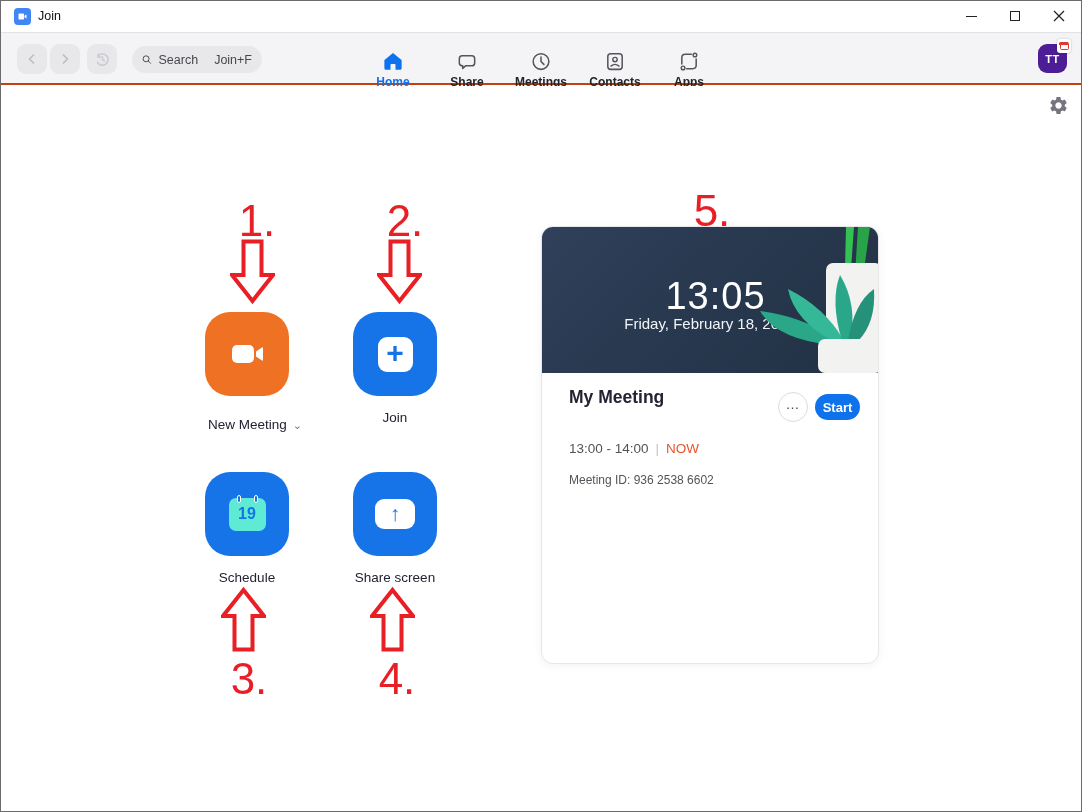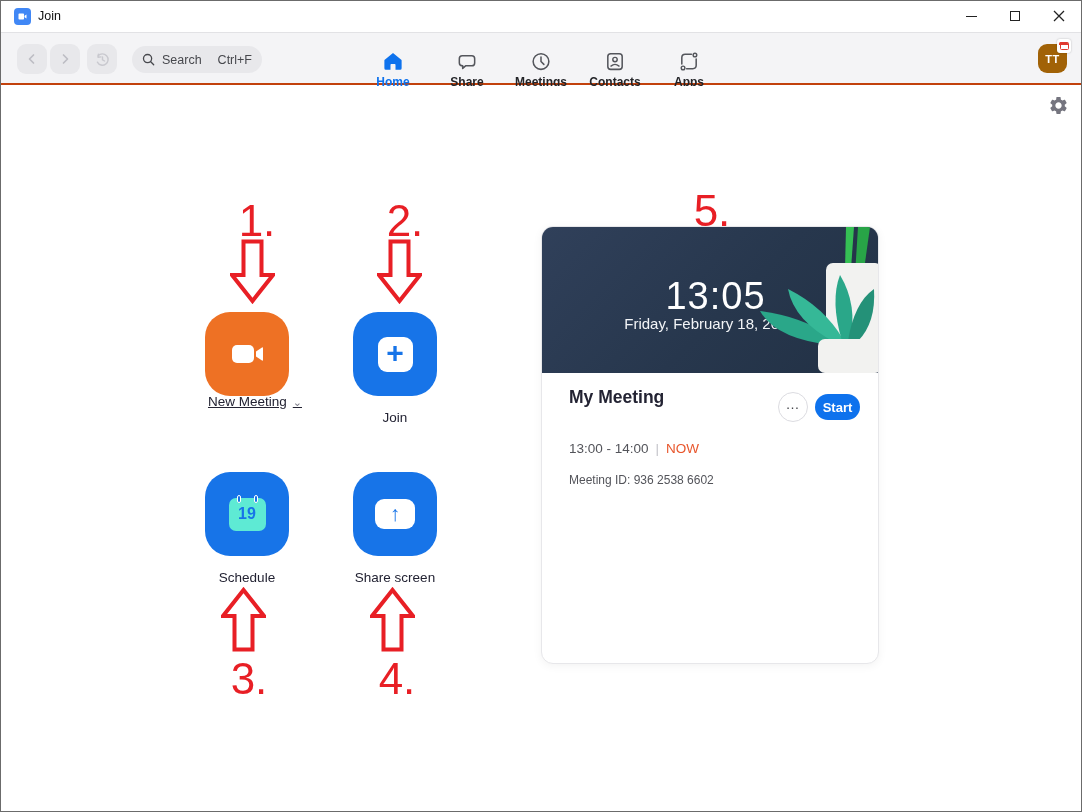--- a/index.html
+++ b/index.html
@@ -24,21 +24,21 @@
     display:flex; align-items:center; justify-content:center; }
   .nav-btn.back { left:16px; } .nav-btn.fwd { left:49px; } .nav-btn.hist { left:86px; }
   .search-pill { position:absolute; left:131px; top:13px; width:130px; height:27px; border-radius:14px;
     background:#e8e8eb; display:flex; align-items:center; padding:0 10px; gap:7px; }
   .search-text { font-size:12.5px; color:#47484d; }
   .search-shortcut { font-size:12.5px; color:#47484d; margin-left:9px; }
   .tabs { position:absolute; left:50%; transform:translateX(-50%); top:14px; height:46px; display:flex; gap:17px;font-weight:bold; }
   .tab { width:57px; display:flex; flex-direction:column; align-items:center; justify-content:flex-start; padding-top:3px; gap:2px; cursor:default; }
   .tab .tab-label { font-size:12px; color:#232428; }
   .tab.active .tab-label { color:#0e72ed; }
-  .avatar { position:absolute; right:14px; top:11px; width:29px; height:29px; border-radius:9px; background:#a16207;
+  .avatar { position:absolute; right:14px; top:11px; width:29px; height:29px; border-radius:9px; background:#4c1d95;
     display:flex; align-items:center; justify-content:center; color:#fff; font-size:11px; font-weight:bold; letter-spacing:.5px; }
   .avatar-badge { position:absolute; right:-4px; top:-5px; width:14px; height:14px; background:#fff; border-radius:3px;
     display:flex; align-items:center; justify-content:center; box-shadow:0 0 2px rgba(0,0,0,.25); }
   .cal-badge { width:9px; height:8px; border:1.2px solid #e0392f; border-radius:1.5px; position:relative; }
   .cal-badge:before { content:""; position:absolute; left:-1.2px; top:-1.2px; width:9px; height:3px; background:#e0392f; border-radius:1.5px 1.5px 0 0; }
   
   .content { position:absolute; left:0; top:85px; width:100%; height:727px; background:#fff; }
   .gear { position:absolute; left:1047px; top:94px; width:21px; height:21px; }
   
   .tile { position:absolute; width:84px; height:84px; border-radius:25px; display:flex; align-items:center; justify-content:center; cursor:default; }
@@ -117,21 +117,21 @@
         <path d="M4.6 3.4 L4.3 6.6 L7.4 6.2" stroke="#c9c9cf" stroke-width="1.5" fill="none" stroke-linecap="round" stroke-linejoin="round"></path>
         <path d="M9 6.3 V9.3 L11.2 10.6" stroke="#c9c9cf" stroke-width="1.5" fill="none" stroke-linecap="round"></path>
       </svg>
     </div>
     <div class="search-pill">
       <svg width="13" height="13" viewBox="0 0 14 14">
           <circle cx="6" cy="6" r="4.4" stroke="#47484d" stroke-width="1.4" fill="none"></circle>
           <path d="M9.4 9.4 L12.6 12.6" stroke="#47484d" stroke-width="1.4" stroke-linecap="round"></path>
         </svg>
       <span class="search-text">Search</span>
-      <span class="search-shortcut">Ctrl+F</span>
+      <span class="search-shortcut">Join+F</span>
     </div>
 
     <div class="tabs">
       <div class="tab active">
         <svg width="23" height="23" viewBox="0 0 24 24">
           <path fill="#0e72ed" d="M12 3.1 L20.6 10.1 Q21 10.4 21 10.9 V19 Q21 20.6 19.4 20.6 H14.6 V15.4 Q14.6 14.5 13.7 14.5 H10.3 Q9.4 14.5 9.4 15.4 V20.6 H4.6 Q3 20.6 3 19 V10.9 Q3 10.4 3.4 10.1 Z"></path>
         </svg>
         <span class="tab-label">Home</span>
       </div>
       <div class="tab">
@@ -179,21 +179,21 @@
   <svg class="gear" viewBox="0 0 24 24">
     <path fill="#75757f" d="M19.14 12.94c.04-.3.06-.61.06-.94 0-.32-.02-.64-.07-.94l2.03-1.58c.18-.14.23-.41.12-.61l-1.92-3.32c-.12-.22-.37-.29-.59-.22l-2.39.96c-.5-.38-1.03-.7-1.62-.94l-.36-2.54c-.04-.24-.24-.41-.48-.41h-3.84c-.24 0-.43.17-.47.41l-.36 2.54c-.59.24-1.13.57-1.62.94l-2.39-.96c-.22-.08-.47 0-.59.22L2.74 8.87c-.12.21-.08.47.12.61l2.03 1.58c-.05.3-.09.63-.09.94s.02.64.07.94l-2.03 1.58c-.18.14-.23.41-.12.61l1.92 3.32c.12.22.37.29.59.22l2.39-.96c.5.38 1.03.7 1.62.94l.36 2.54c.05.24.24.41.48.41h3.84c.24 0 .44-.17.47-.41l.36-2.54c.59-.24 1.13-.56 1.62-.94l2.39.96c.22.08.47 0 .59-.22l1.92-3.32c.12-.22.07-.47-.12-.61l-2.01-1.58zM12 15.6c-1.98 0-3.6-1.62-3.6-3.6s1.62-3.6 3.6-3.6 3.6 1.62 3.6 3.6-1.62 3.6-3.6 3.6z"></path>
   </svg>
 
   <div class="tile orange" style="left:204px; top:311px;">
     <svg width="44" height="44" viewBox="0 0 44 44">
       <rect x="7" y="13" width="22" height="18" rx="5" fill="#fff"></rect>
       <path d="M31 19.5 L37 15.5 Q38 15 38 16.3 V27.7 Q38 29 37 28.5 L31 24.5 Z" fill="#fff"></path>
     </svg>
   </div>
-  <div class="tile-label" style="left:169px; top:393px;text-decoration:underline;">
+  <div class="tile-label" style="left:169px; top:416px;">
     <span>New Meeting</span><span class="chev">⌄</span>
   </div>
 
   <div class="tile blue" style="left:352px; top:311px;">
     <span class="inner-sq join-sq">+</span>
   </div>
   <div class="tile-label" style="left:309px; top:409px;">Join</div>
 
   <div class="tile blue" style="left:204px; top:471px;">
     <span class="sched-sq">

